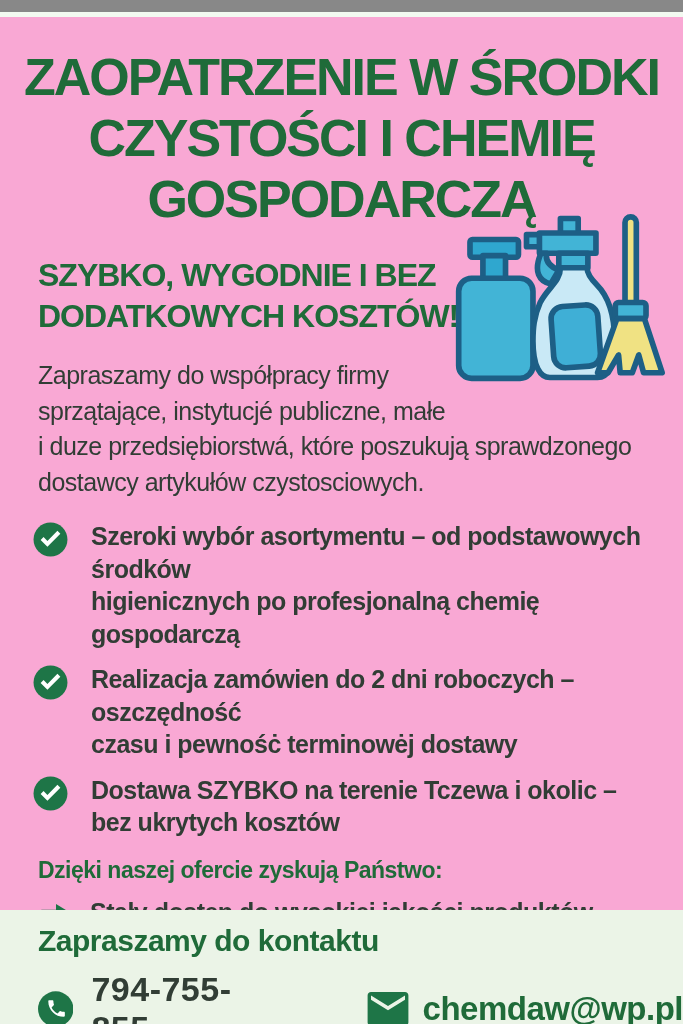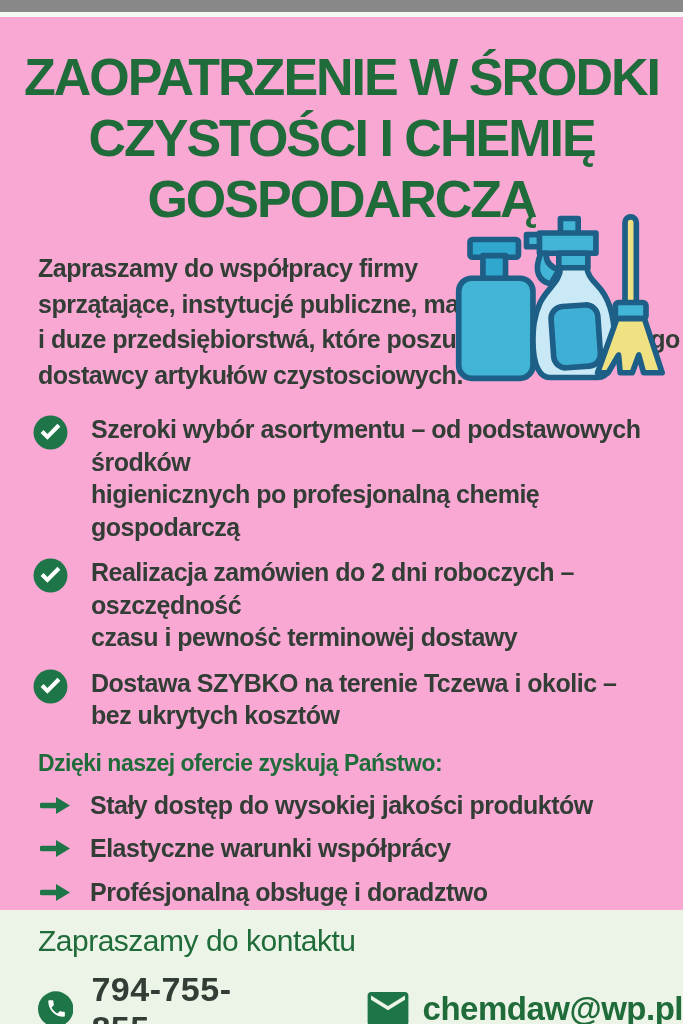--- a/index.html
+++ b/index.html
@@ -33,21 +33,21 @@
   }
   .illustration {
     position: absolute;
     top: 176px; right: 16px;
     width: 218px; height: 216px;
   }
   .intro {
     margin: 22px 0 0 38px;
     color: #313d35;
     font-size: 25px;
-    font-weight: 700;
+    font-weight: 400;
     letter-spacing: -0.5px;
     line-height: 1.42;
     white-space: pre-line;
   }
   .benefits { margin: 20px 0 0 32px; }
   .benefit-row {
     display: flex;
     align-items: flex-start;
     gap: 22px;
     margin-bottom: 13px;
@@ -79,21 +79,21 @@
   .footer {
     position: absolute;
     left: 0; bottom: 0;
     width: 100%; height: 126px;
     background: #ebf4e7;
     padding: 14px 0 0 38px;
   }
   .footer-heading {
     color: #1f6b39;
     font-size: 30px;
-    font-weight: 400;
+    font-weight: 700;
     letter-spacing: -0.5px;
   }
   .contact-row {
     display: flex;
     align-items: center;
     margin-top: 12px;
   }
   .round-icon { width: 42px; height: 42px; }
   .phone-number {
     margin-left: 18px;
@@ -115,20 +115,22 @@
 </head>
 <body>
 
 <div class="poster">
   <div class="top-strip"></div>
 
   <h1 class="title">ZAOPATRZENIE W ŚRODKI
 CZYSTOŚCI I CHEMIĘ
 GOSPODARCZĄ</h1>
 
+  <div class="subtitle">SZYBKO, WYGODNIE I BEZ
+DODATKOWYCH KOSZTÓW!</div>
 
   <svg class="illustration" viewBox="0 0 270 220">
     <g stroke="#1d5f86" stroke-width="7" stroke-linejoin="round" stroke-linecap="round">
 
       <g>
         <rect x="26" y="40" width="60" height="22" rx="3" fill="#2fa7cf"></rect>
         <rect x="42" y="60" width="28" height="30" fill="#2fa7cf"></rect>
         <rect x="12" y="88" width="92" height="124" rx="16" fill="#42b4d6"></rect>
       </g>
 

